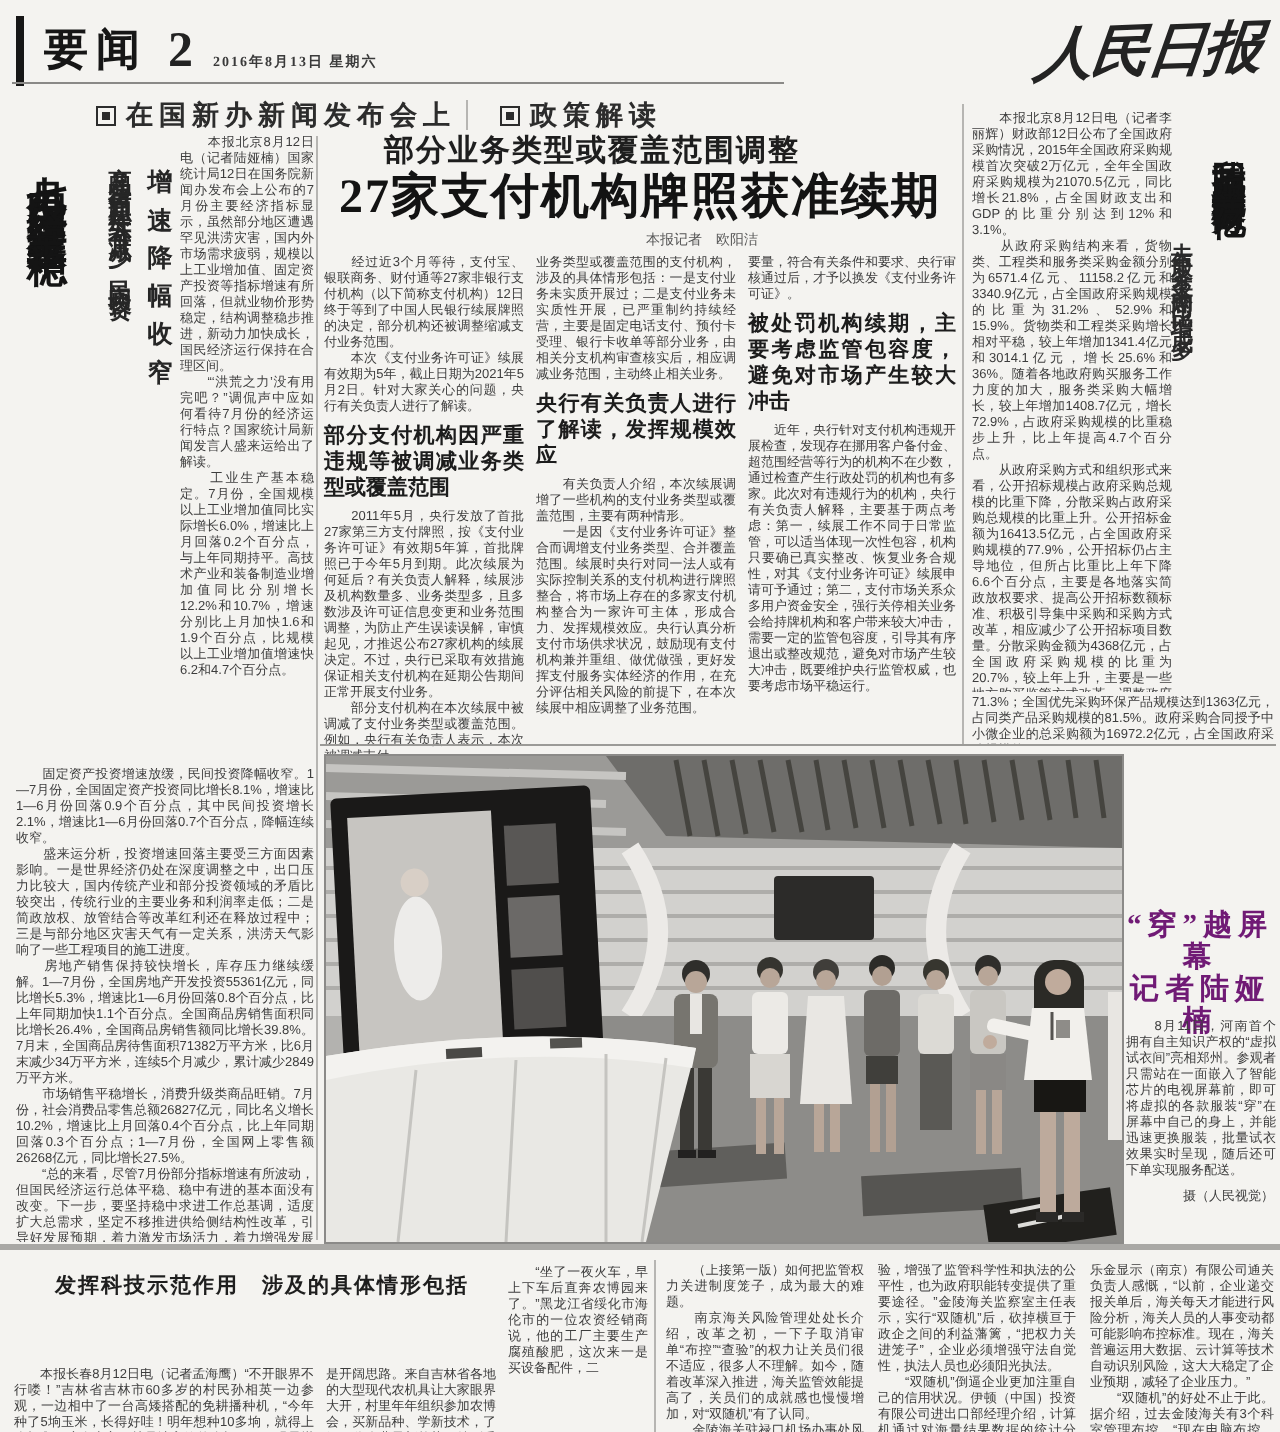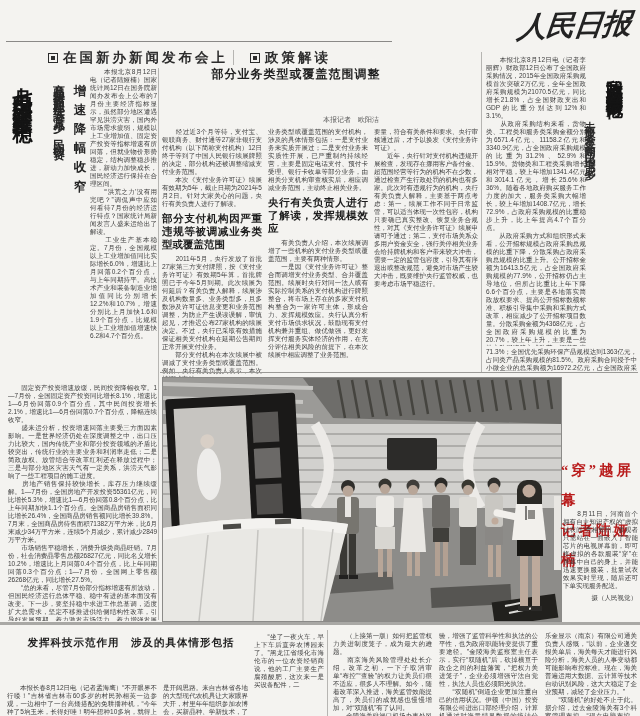--- a/index.html
+++ b/index.html
@@ -31,44 +31,49 @@
   .eco-head{left:10px;top:72px;height:300px;font-size:20px;font-weight:bold;
             letter-spacing:3px;color:#141414;}
   .eco-sub{left:50px;top:74px;height:300px;width:38px;font-weight:bold;color:#262626;}
   .eco-sub .v1{display:block;font-size:12.5px;letter-spacing:19px;padding-left:5px;}
   .eco-sub .v2{display:block;font-size:11.5px;letter-spacing:3px;}
   .gov-head{left:603px;top:66px;height:252px;font-size:17px;font-weight:bold;
             letter-spacing:2px;color:#141414;}
   .gov-sub{left:582px;top:112px;height:236px;font-size:11px;font-weight:bold;
            letter-spacing:4px;color:#2a2a2a;}
   
-  .pay-kicker{left:160px;top:66px;width:272px;text-align:center;font-size:12px;
+  .pay-kicker{left:160px;top:66px;width:272px;text-align:center;font-size:15px;
               font-weight:bold;letter-spacing:1px;color:#1e1e1e;}
   .pay-head{left:155px;top:82px;width:330px;text-align:center;font-size:24px;
             font-weight:bold;letter-spacing:1px;color:#131313;}
   .pay-byline{left:160px;top:115px;width:382px;text-align:center;font-size:7px;color:#555;}
   .pcol{top:128px;height:246px;width:100px;}
   
-  .cap-head{left:561px;top:455px;width:78px;text-align:left;font-size:14.5px;line-height:30px;
-            font-weight:bold;letter-spacing:3px;color:#b91c1c;}
+  .cap-head{left:561px;top:455px;width:78px;text-align:center;font-size:14.5px;line-height:16px;
+            font-weight:bold;letter-spacing:3px;color:#701a75;}
   .cap-credit{left:562px;top:594px;width:75px;text-align:right;font-size:6.5px;color:#3d3d3d;
               font-family:"Liberation Sans",sans-serif;}
   
   .expo-kicker{left:12px;top:636px;width:238px;text-align:center;font-size:10.5px;
                font-weight:bold;letter-spacing:1px;color:#1e1e1e;}
   .expo-head{left:6px;top:650px;width:250px;text-align:center;font-size:18px;
              font-weight:bold;letter-spacing:1px;color:#131313;}
   .photo-frame{left:162px;top:377px;width:398px;height:243px;border:1px solid #8b8a88;
                background:#b3b2af;overflow:hidden;}
 </style>
 </head>
 <body>
 
 <div class="page">
 
+  <div class="abs yaowen-box">
+    <span class="yaowen">要闻</span>
+    <span class="pagenum">2</span>
+    <span class="edition-date">2016年8月13日 星期六</span>
+  </div>
   <div class="abs masthead">人民日报</div>
   <div class="hrule" style="left:6px;top:41px;width:386px;"></div>
 
   <div class="abs lbl" style="left:8px;top:49px;padding-left:40px;">
     <span class="ic"></span>
     <span>在国新办新闻发布会上</span>
   </div>
   <div class="vrule" style="left:233px;top:50px;height:15px;"></div>
   <div class="abs lbl" style="left:250px;top:49px;">
     <span class="ic"></span>
@@ -86,37 +91,39 @@
   <div class="abs body-txt" style="left:90px;top:68px;width:67px;height:312px;">　　本报北京8月12日电（记者陆娅楠）国家统计局12日在国务院新闻办发布会上公布的7月份主要经济指标显示，虽然部分地区遭遇罕见洪涝灾害，国内外市场需求疲弱，规模以上工业增加值、固定资产投资等指标增速有所回落，但就业物价形势稳定，结构调整稳步推进，新动力加快成长，国民经济运行保持在合理区间。
 　　“‘洪荒之力’没有用完吧？”调侃声中应如何看待7月份的经济运行特点？国家统计局新闻发言人盛来运给出了解读。
 　　工业生产基本稳定。7月份，全国规模以上工业增加值同比实际增长6.0%，增速比上月回落0.2个百分点，与上年同期持平。高技术产业和装备制造业增加值同比分别增长12.2%和10.7%，增速分别比上月加快1.6和1.9个百分点，比规模以上工业增加值增速快6.2和4.7个百分点。</div>
   <div class="abs body-txt" style="left:8px;top:384px;width:149px;height:237px;">　　固定资产投资增速放缓，民间投资降幅收窄。1—7月份，全国固定资产投资同比增长8.1%，增速比1—6月份回落0.9个百分点，其中民间投资增长2.1%，增速比1—6月份回落0.7个百分点，降幅连续收窄。
 　　盛来运分析，投资增速回落主要受三方面因素影响。一是世界经济仍处在深度调整之中，出口压力比较大，国内传统产业和部分投资领域的矛盾比较突出，传统行业的主要业务和利润率走低；二是简政放权、放管结合等改革红利还在释放过程中；三是与部分地区灾害天气有一定关系，洪涝天气影响了一些工程项目的施工进度。
 　　房地产销售保持较快增长，库存压力继续缓解。1—7月份，全国房地产开发投资55361亿元，同比增长5.3%，增速比1—6月份回落0.8个百分点，比上年同期加快1.1个百分点。全国商品房销售面积同比增长26.4%，全国商品房销售额同比增长39.8%。7月末，全国商品房待售面积71382万平方米，比6月末减少34万平方米，连续5个月减少，累计减少2849万平方米。
 　　市场销售平稳增长，消费升级类商品旺销。7月份，社会消费品零售总额26827亿元，同比名义增长10.2%，增速比上月回落0.4个百分点，比上年同期回落0.3个百分点；1—7月份，全国网上零售额26268亿元，同比增长27.5%。
 　　“总的来看，尽管7月份部分指标增速有所波动，但国民经济运行总体平稳、稳中有进的基本面没有改变。下一步，要坚持稳中求进工作总基调，适度扩大总需求，坚定不移推进供给侧结构性改革，引导好发展预期，着力激发市场活力，着力增强发展动力，促进经济发展稳中向好。”盛来运说。</div>
 
   <div class="abs pay-kicker">部分业务类型或覆盖范围调整</div>
+  <div class="abs pay-head">27家支付机构牌照获准续期</div>
   <div class="abs pay-byline">本报记者　欧阳洁</div>
 
   <div class="abs pcol" style="left:162px;">
     <div class="body-txt">　　经过近3个月等待，支付宝、银联商务、财付通等27家非银行支付机构（以下简称支付机构）12日终于等到了中国人民银行续展牌照的决定，部分机构还被调整缩减支付业务范围。
 　　本次《支付业务许可证》续展有效期为5年，截止日期为2021年5月2日。针对大家关心的问题，央行有关负责人进行了解读。</div>
     <div class="subhead">部分支付机构因严重违规等被调减业务类型或覆盖范围</div>
     <div class="body-txt">　　2011年5月，央行发放了首批27家第三方支付牌照，按《支付业务许可证》有效期5年算，首批牌照已于今年5月到期。此次续展为何延后？有关负责人解释，续展涉及机构数量多、业务类型多，且多数涉及许可证信息变更和业务范围调整，为防止产生误读误解，审慎起见，才推迟公布27家机构的续展决定。不过，央行已采取有效措施保证相关支付机构在延期公告期间正常开展支付业务。
 　　部分支付机构在本次续展中被调减了支付业务类型或覆盖范围。例如，央行有关负责人表示，本次被调减支付</div>
   </div>
   <div class="abs pcol" style="left:268px;">
     <div class="body-txt">业务类型或覆盖范围的支付机构，涉及的具体情形包括：一是支付业务未实质开展过；二是支付业务未实质性开展，已严重制约持续经营，主要是固定电话支付、预付卡受理、银行卡收单等部分业务，由相关分支机构审查核实后，相应调减业务范围，主动终止相关业务。</div>
     <div class="subhead">央行有关负责人进行了解读，发挥规模效应</div>
     <div class="body-txt">　　有关负责人介绍，本次续展调增了一些机构的支付业务类型或覆盖范围，主要有两种情形。
 　　一是因《支付业务许可证》整合而调增支付业务类型、合并覆盖范围。续展时央行对同一法人或有实际控制关系的支付机构进行牌照整合，将市场上存在的多家支付机构整合为一家许可主体，形成合力、发挥规模效应。央行认真分析支付市场供求状况，鼓励现有支付机构兼并重组、做优做强，更好发挥支付服务实体经济的作用，在充分评估相关风险的前提下，在本次续展中相应调整了业务范围。</div>
   </div>
   <div class="abs pcol" style="left:374px;width:104px;">
     <div class="body-txt">要量，符合有关条件和要求、央行审核通过后，才予以换发《支付业务许可证》。</div>
+    <div class="subhead">被处罚机构续期，主要考虑监管包容度，避免对市场产生较大冲击</div>
     <div class="body-txt">　　近年，央行针对支付机构违规开展检查，发现存在挪用客户备付金、超范围经营等行为的机构不在少数，通过检查产生行政处罚的机构也有多家。此次对有违规行为的机构，央行有关负责人解释，主要基于两点考虑：第一，续展工作不同于日常监管，可以适当体现一次性包容，机构只要确已真实整改、恢复业务合规性，对其《支付业务许可证》续展申请可予通过；第二，支付市场关系众多用户资金安全，强行关停相关业务会给持牌机构和客户带来较大冲击，需要一定的监管包容度，引导其有序退出或整改规范，避免对市场产生较大冲击，既要维护央行监管权威，也要考虑市场平稳运行。</div>
   </div>
 
   <div class="abs vert gov-head">我国政府采购规模首破两万亿</div>
   <div class="abs vert gov-sub">去年服务类采购同比增七成多</div>
   <div class="abs body-txt" style="left:486px;top:56px;width:100px;height:290px;">　　本报北京8月12日电（记者李丽辉）财政部12日公布了全国政府采购情况，2015年全国政府采购规模首次突破2万亿元，全年全国政府采购规模为21070.5亿元，同比增长21.8%，占全国财政支出和GDP的比重分别达到12%和3.1%。
 　　从政府采购结构来看，货物类、工程类和服务类采购金额分别为6571.4亿元、11158.2亿元和3340.9亿元，占全国政府采购规模的比重为31.2%、52.9%和15.9%。货物类和工程类采购增长相对平稳，较上年增加1341.4亿元和3014.1亿元，增长25.6%和36%。随着各地政府购买服务工作力度的加大，服务类采购大幅增长，较上年增加1408.7亿元，增长72.9%，占政府采购规模的比重稳步上升，比上年提高4.7个百分点。
 　　从政府采购方式和组织形式来看，公开招标规模占政府采购总规模的比重下降，分散采购占政府采购总规模的比重上升。公开招标金额为16413.5亿元，占全国政府采购规模的77.9%，公开招标仍占主导地位，但所占比重比上年下降6.6个百分点，主要是各地落实简政放权要求、提高公开招标数额标准、积极引导集中采购和采购方式改革，相应减少了公开招标项目数量。分散采购金额为4368亿元，占全国政府采购规模的比重为20.7%，较上年上升，主要是一些地方购买监管方式改革、调整政府集中采购目录，减少了集中采购机构采购项目。
 　　从政府采购政策功能落实情况来看，各地各部门积极落实节能环保、促进中小企业和监狱企业发展等采购政策，推动实现经济社会发展相关目标。全国强制和优先采购节能产品规模达到1941.5亿元，占同类产品采购规模的</div>
   <div class="abs body-txt" style="left:486px;top:348px;width:151px;height:25px;">71.3%；全国优先采购环保产品规模达到1363亿元，占同类产品采购规模的81.5%。政府采购合同授予中小微企业的总采购额为16972.2亿元，占全国政府采购规模的78.5%。</div>

